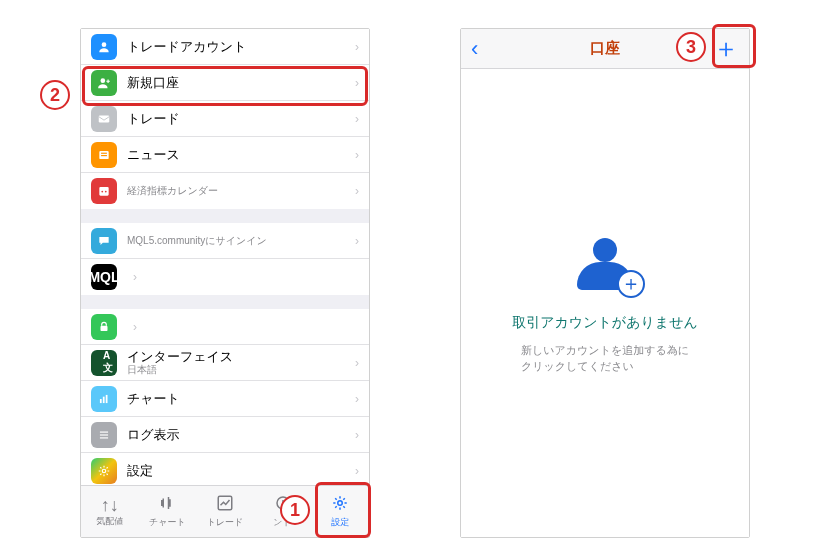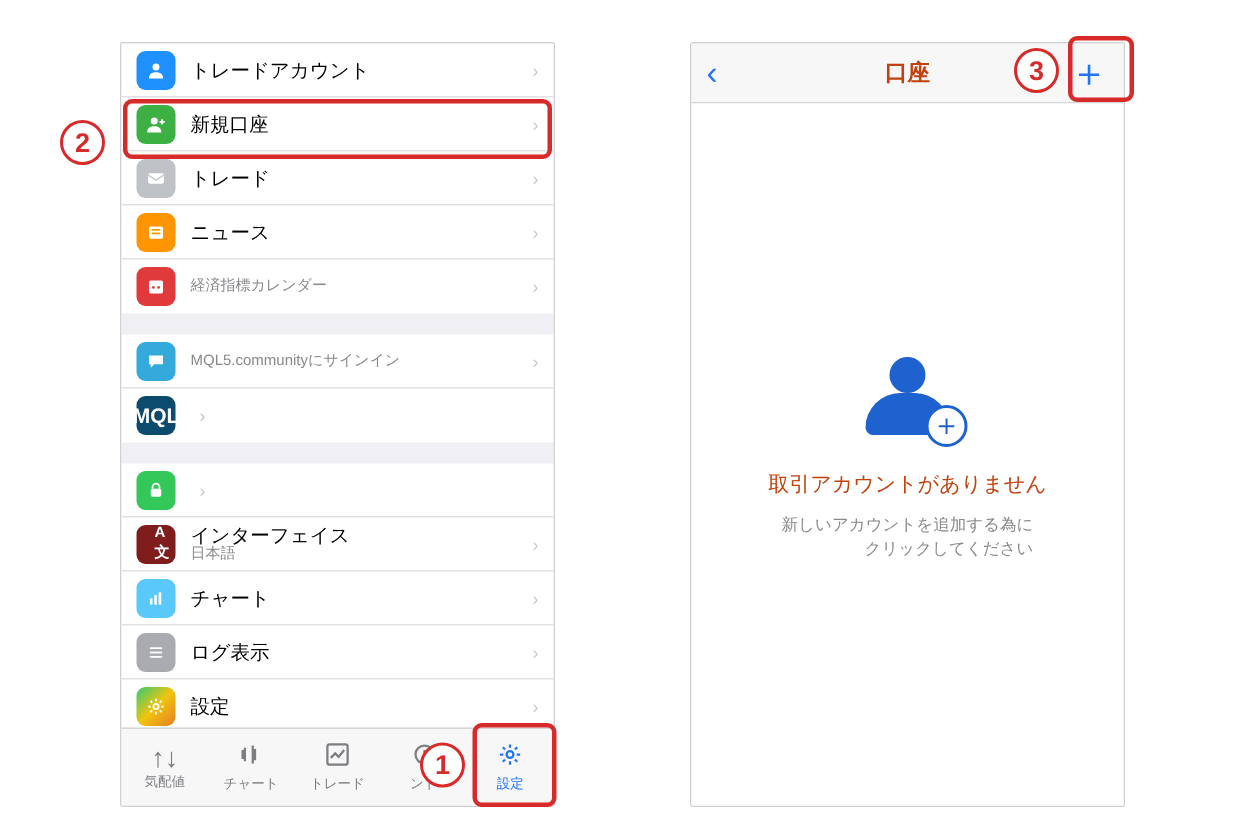--- a/index.html
+++ b/index.html
@@ -42,23 +42,23 @@
   .row .sub { font-size: 10px; color: #8a8a8e; line-height: 1.2; }
   .row .chev { color: #c7c7cc; font-size: 12px; margin-left: 6px; }
 
   
   .bg-blue   { background:#1e90ff; }
   .bg-green  { background:#3cb043; }
   .bg-grey   { background:#bfc2c6; }
   .bg-orange { background:#ff9500; }
   .bg-red    { background:#e13a3a; }
   .bg-lt-blue{ background:#34aadc; }
-  .bg-navy   { background:#0c4a6e; color:#fff; font-size:9px; font-weight:700; }
+  .bg-navy   { background:#000000; color:#fff; font-size:9px; font-weight:700; }
   .bg-mint   { background:#34c759; }
-  .bg-purple { background:#7f1d1d;padding-left:12px; }
+  .bg-purple { background:#14532d;padding-left:12px; }
   .bg-cyan   { background:#5ac8fa; }
   .bg-gray2  { background:#a9abb0; }
   .bg-multi  { background:linear-gradient(135deg,#2ecc71 0%,#f1c40f 50%,#e67e22 100%); }
 
   .tabbar {
     position: absolute; bottom: 0; left: 0; right: 0;
     height: 52px; background: #f7f7f8; border-top: 1px solid #d6d6d9;
     display: flex;
   }
   .tab {
@@ -86,22 +86,22 @@
   }
   .avatar-plus { position:relative; width:72px; height:72px; }
   .avatar-plus .head { width:24px; height:24px; background:#1e62d0; border-radius:50%; position:absolute; top:6px; left:24px; }
   .avatar-plus .body { width:56px; height:28px; background:#1e62d0; border-radius:28px 28px 6px 6px; position:absolute; top:30px; left:8px; }
   .avatar-plus .pluscircle {
     position:absolute; right:-4px; bottom:6px; width:28px; height:28px;
     background:#fff; border:2.5px solid #1e62d0; border-radius:50%;
     display:flex; align-items:center; justify-content:center;
     color:#1e62d0; font-size:20px; font-weight:400;
   }
-  .empty-title { font-size:14px; color:#c2410c; }
-  .empty-sub   { font-size:11px; color:#8a8a8e; text-align:right; line-height:1.5; white-space:pre-line; }
+  .empty-title { font-size:14px; color:#0f766e; }
+  .empty-sub   { font-size:11px; color:#8a8a8e; text-align:left; line-height:1.5; white-space:pre-line; }
 
   
   .callout {
     position:absolute; width:30px; height:30px;
     border:2.5px solid #d92a2a; border-radius:50%;
     display:flex; align-items:center; justify-content:center;
     color:#d92a2a; font-weight:700; font-size:18px;
     background:#fff;
   }
   .hollow-box {

